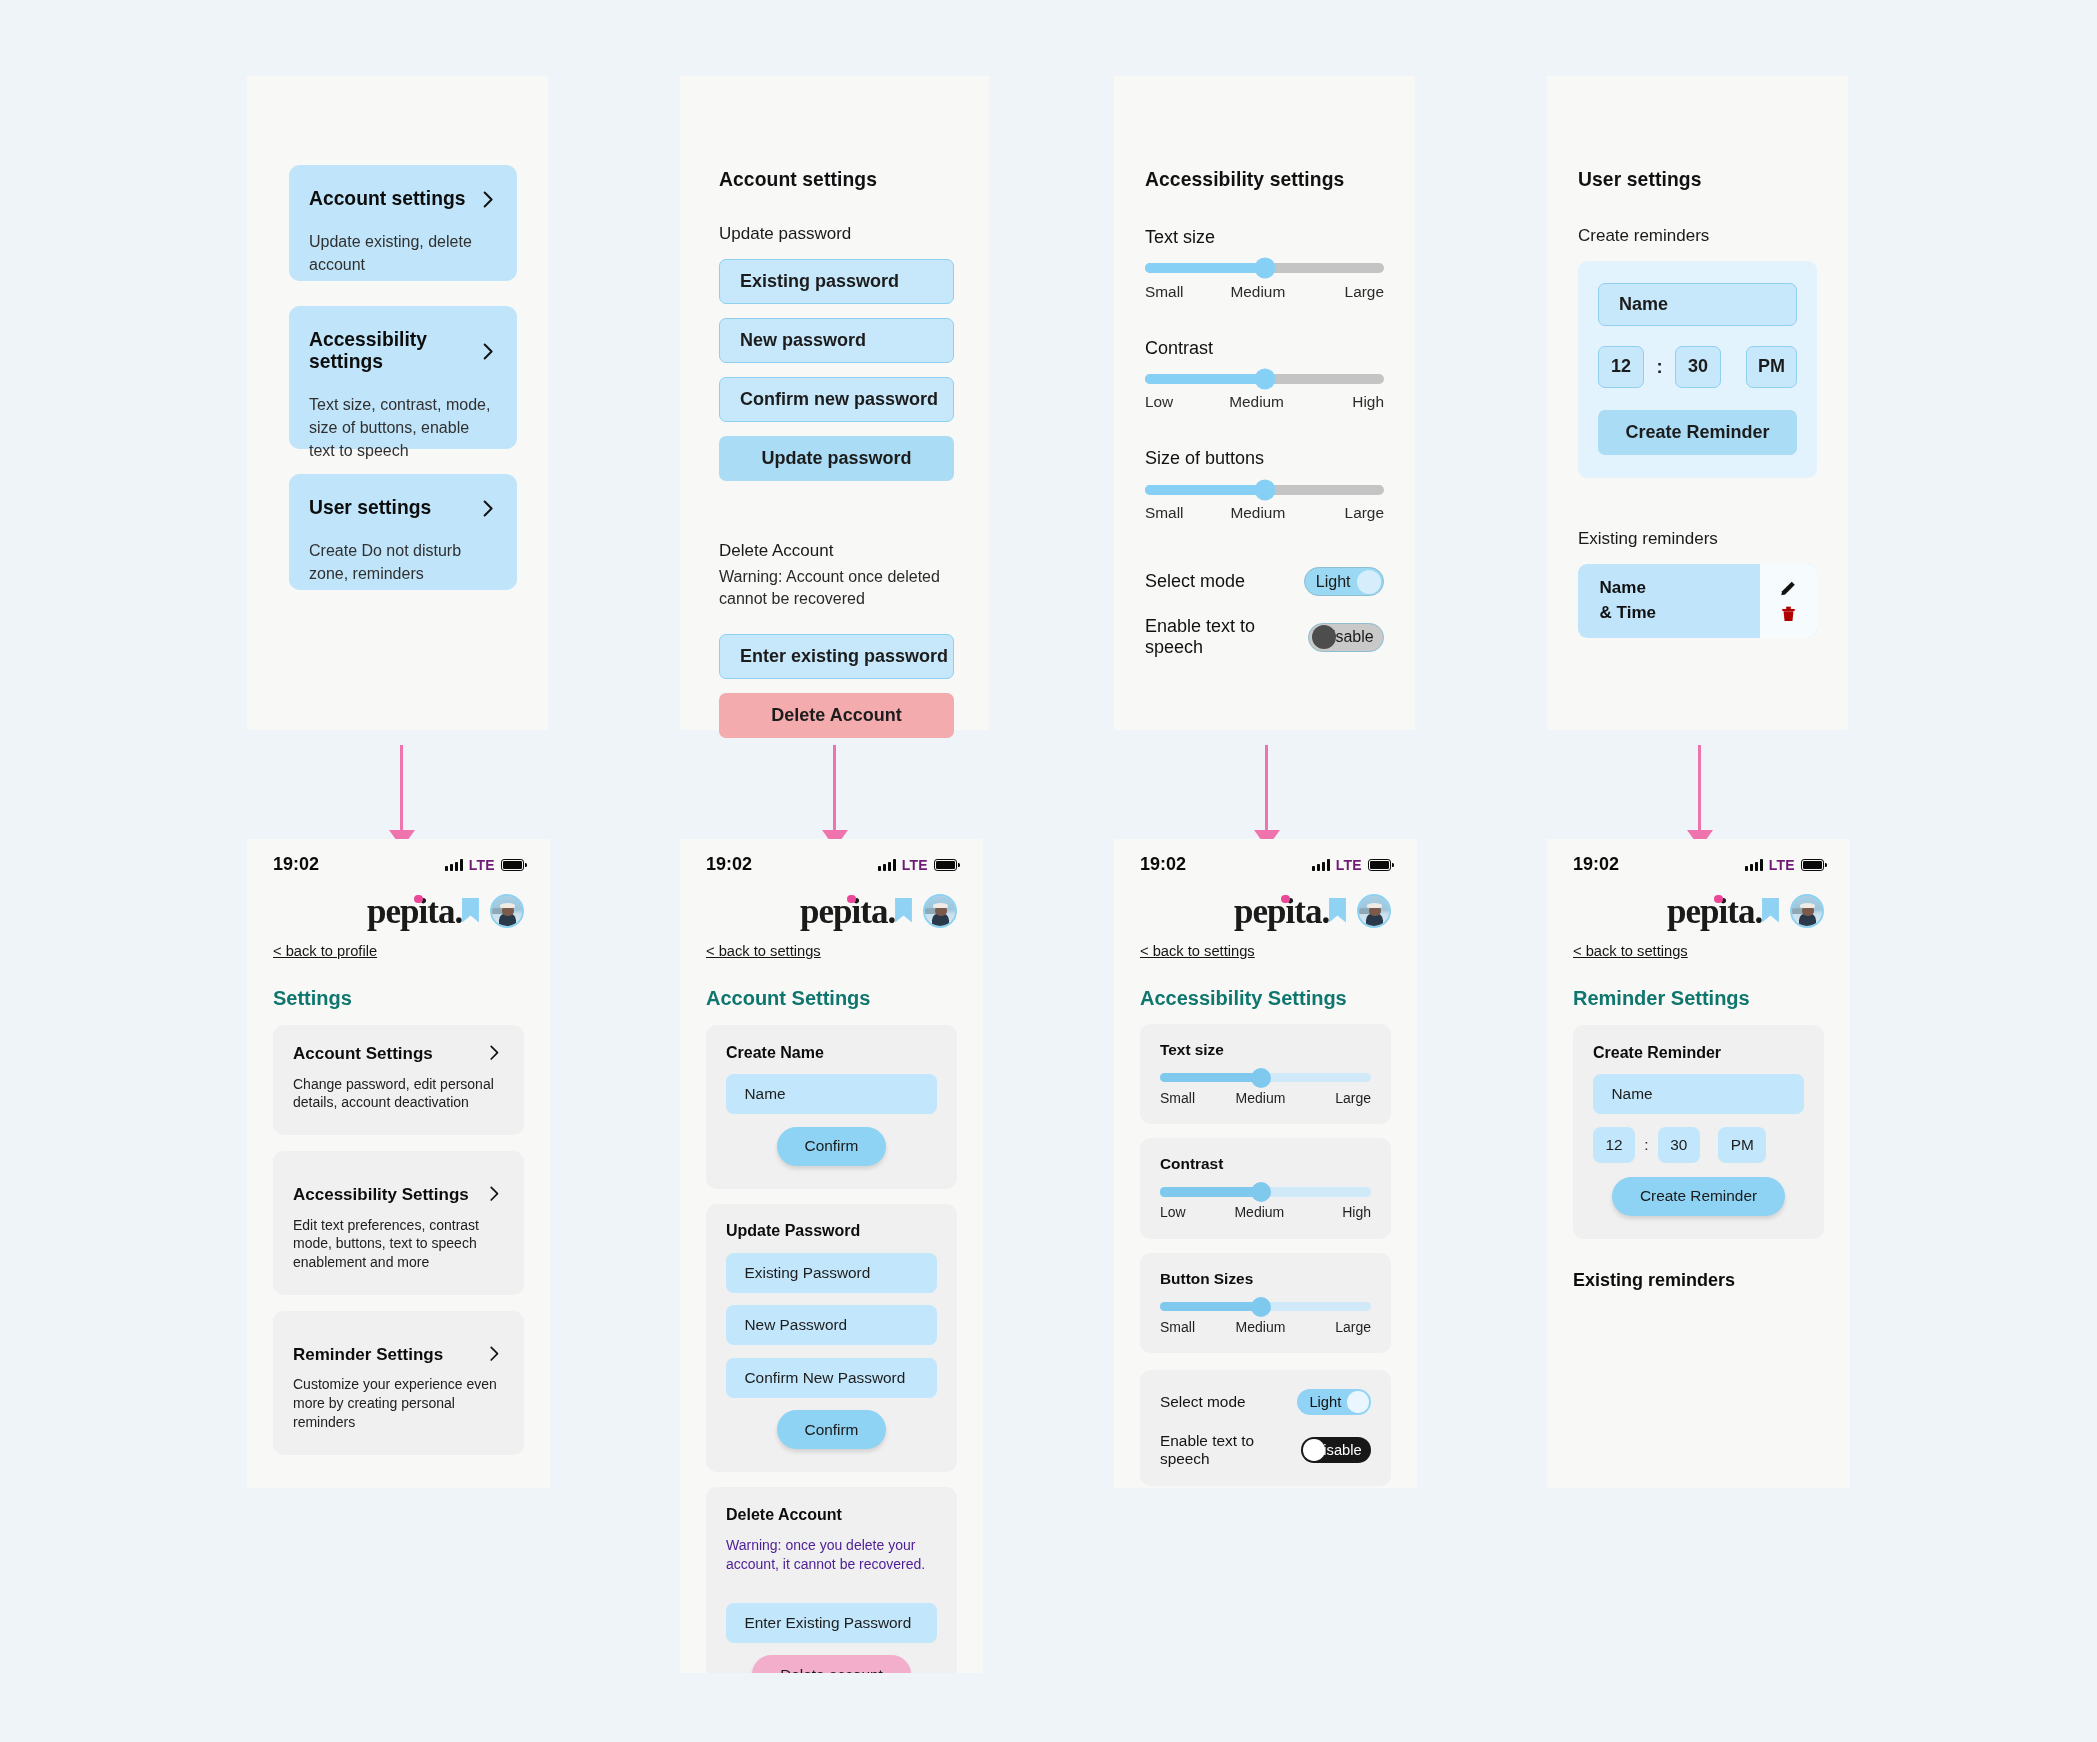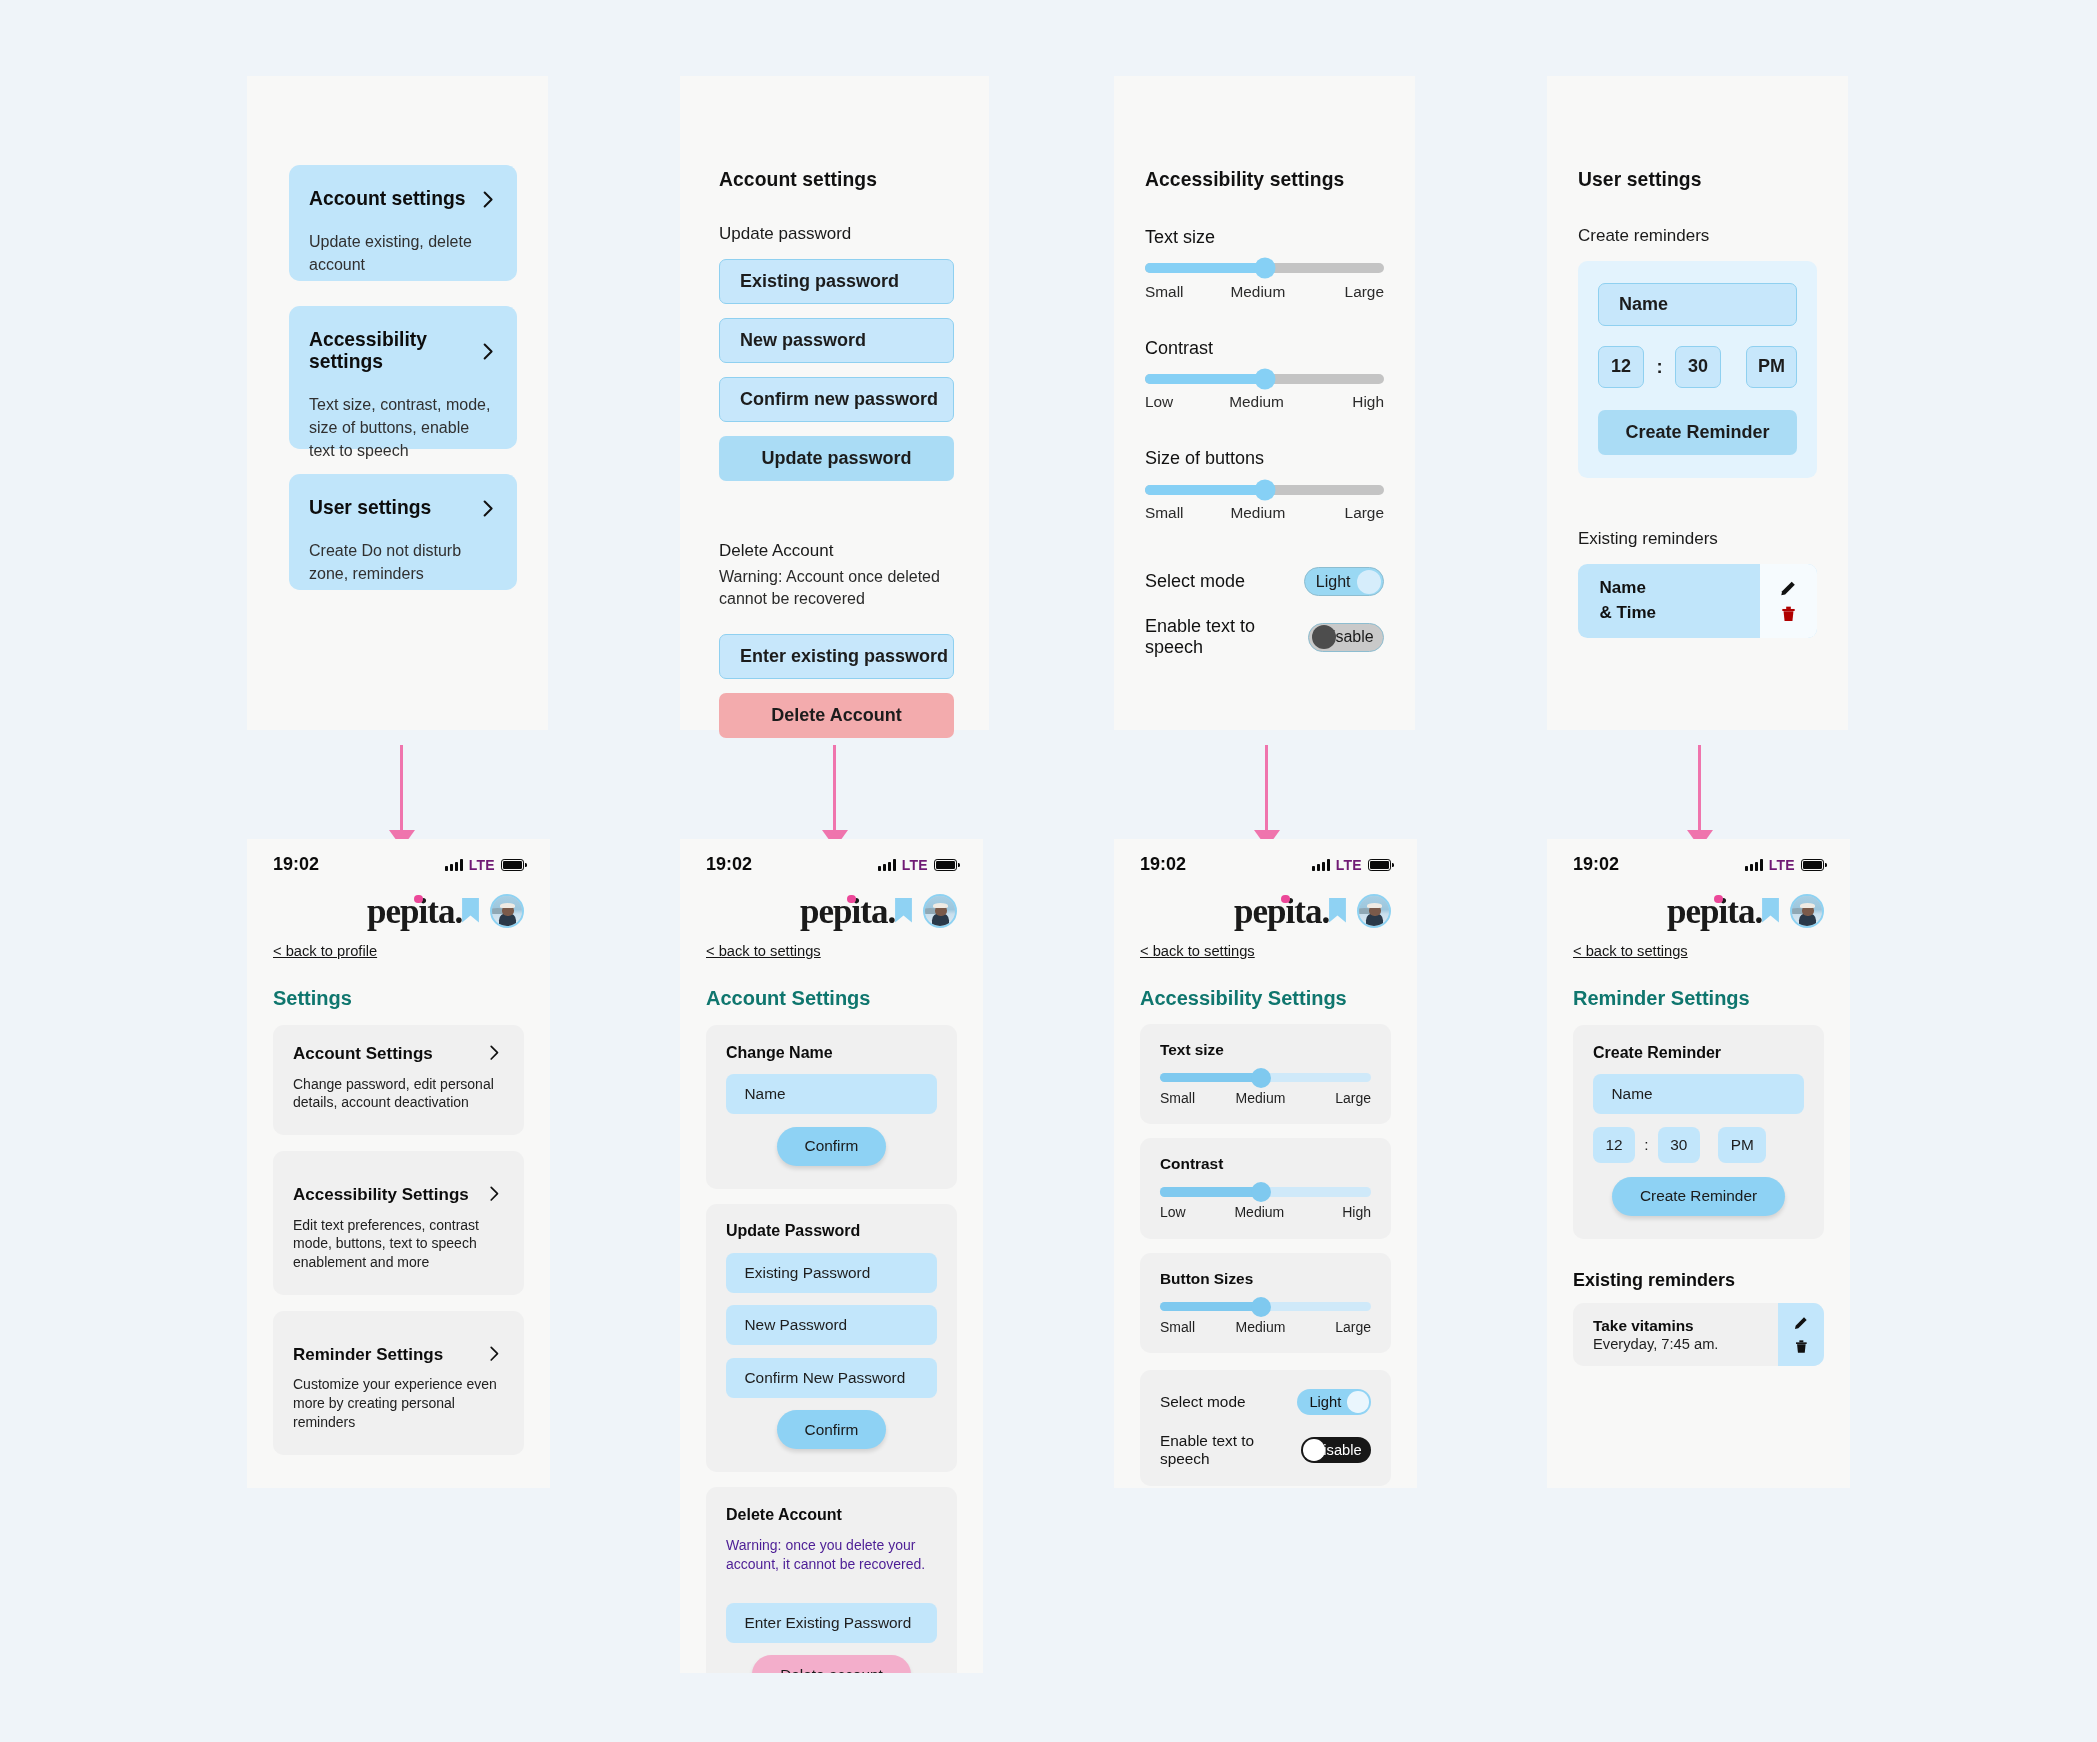--- a/index.html
+++ b/index.html
@@ -564,21 +564,21 @@
             <span class="face"></span>
             <span class="cap"></span>
         </span>
       </div>
     </div>
     <a class="back-link">&lt; back to settings</a>
     <div class="ph-body">
       <div class="ph-h1">Account Settings</div>
 
       <div class="ph-card">
-        <div class="ph-sec-title">Change Name</div>
+        <div class="ph-sec-title">Create Name</div>
         <div class="ph-input">Name</div>
         <div class="ph-pill">Confirm</div>
       </div>
 
       <div class="ph-card">
         <div class="ph-sec-title">Update Password</div>
         <div class="ph-input">Existing Password</div>
         <div class="ph-input">New Password</div>
         <div class="ph-input">Confirm New Password</div>
         <div class="ph-pill">Confirm</div>
@@ -738,37 +738,17 @@
           <div class="ph-time-cell">12</div>
           <span class="ph-colon">:</span>
           <div class="ph-time-cell">30</div>
           <div class="ph-time-cell" style="margin-left:9.3px;">PM</div>
         </div>
         <div class="ph-pill">Create Reminder</div>
       </div>
 
       <div class="ph-h2">Existing reminders</div>
 
-      <div class="ph-existing">
-        <div class="ph-existing-txt">
-          <div class="ph-existing-name">Take vitamins</div>
-          <div class="ph-existing-sub">Everyday, 7:45 am.</div>
-        </div>
-        <div class="ph-existing-actions">
-          <span>
-              <svg class="ic" width="16" height="16" viewBox="0 0 24 24">
-                <path d="M16.5 3.5l4 4L8 20l-5 1 1-5z" fill="#111"></path>
-              </svg>
-            </span>
-          <span>
-              <svg class="ic" width="14.7" height="15.4" viewBox="0 0 22 23">
-                <rect x="3" y="5" width="16" height="2.4" fill="#111"></rect>
-                <rect x="8" y="2" width="6" height="3" fill="#111"></rect>
-                <path d="M4.6 8h12.8l-1.3 12.5H5.9z" fill="#111"></path>
-              </svg>
-            </span>
-        </div>
-      </div>
     </div>
   </div>
 
 </div>
 
 
 </body></html>

